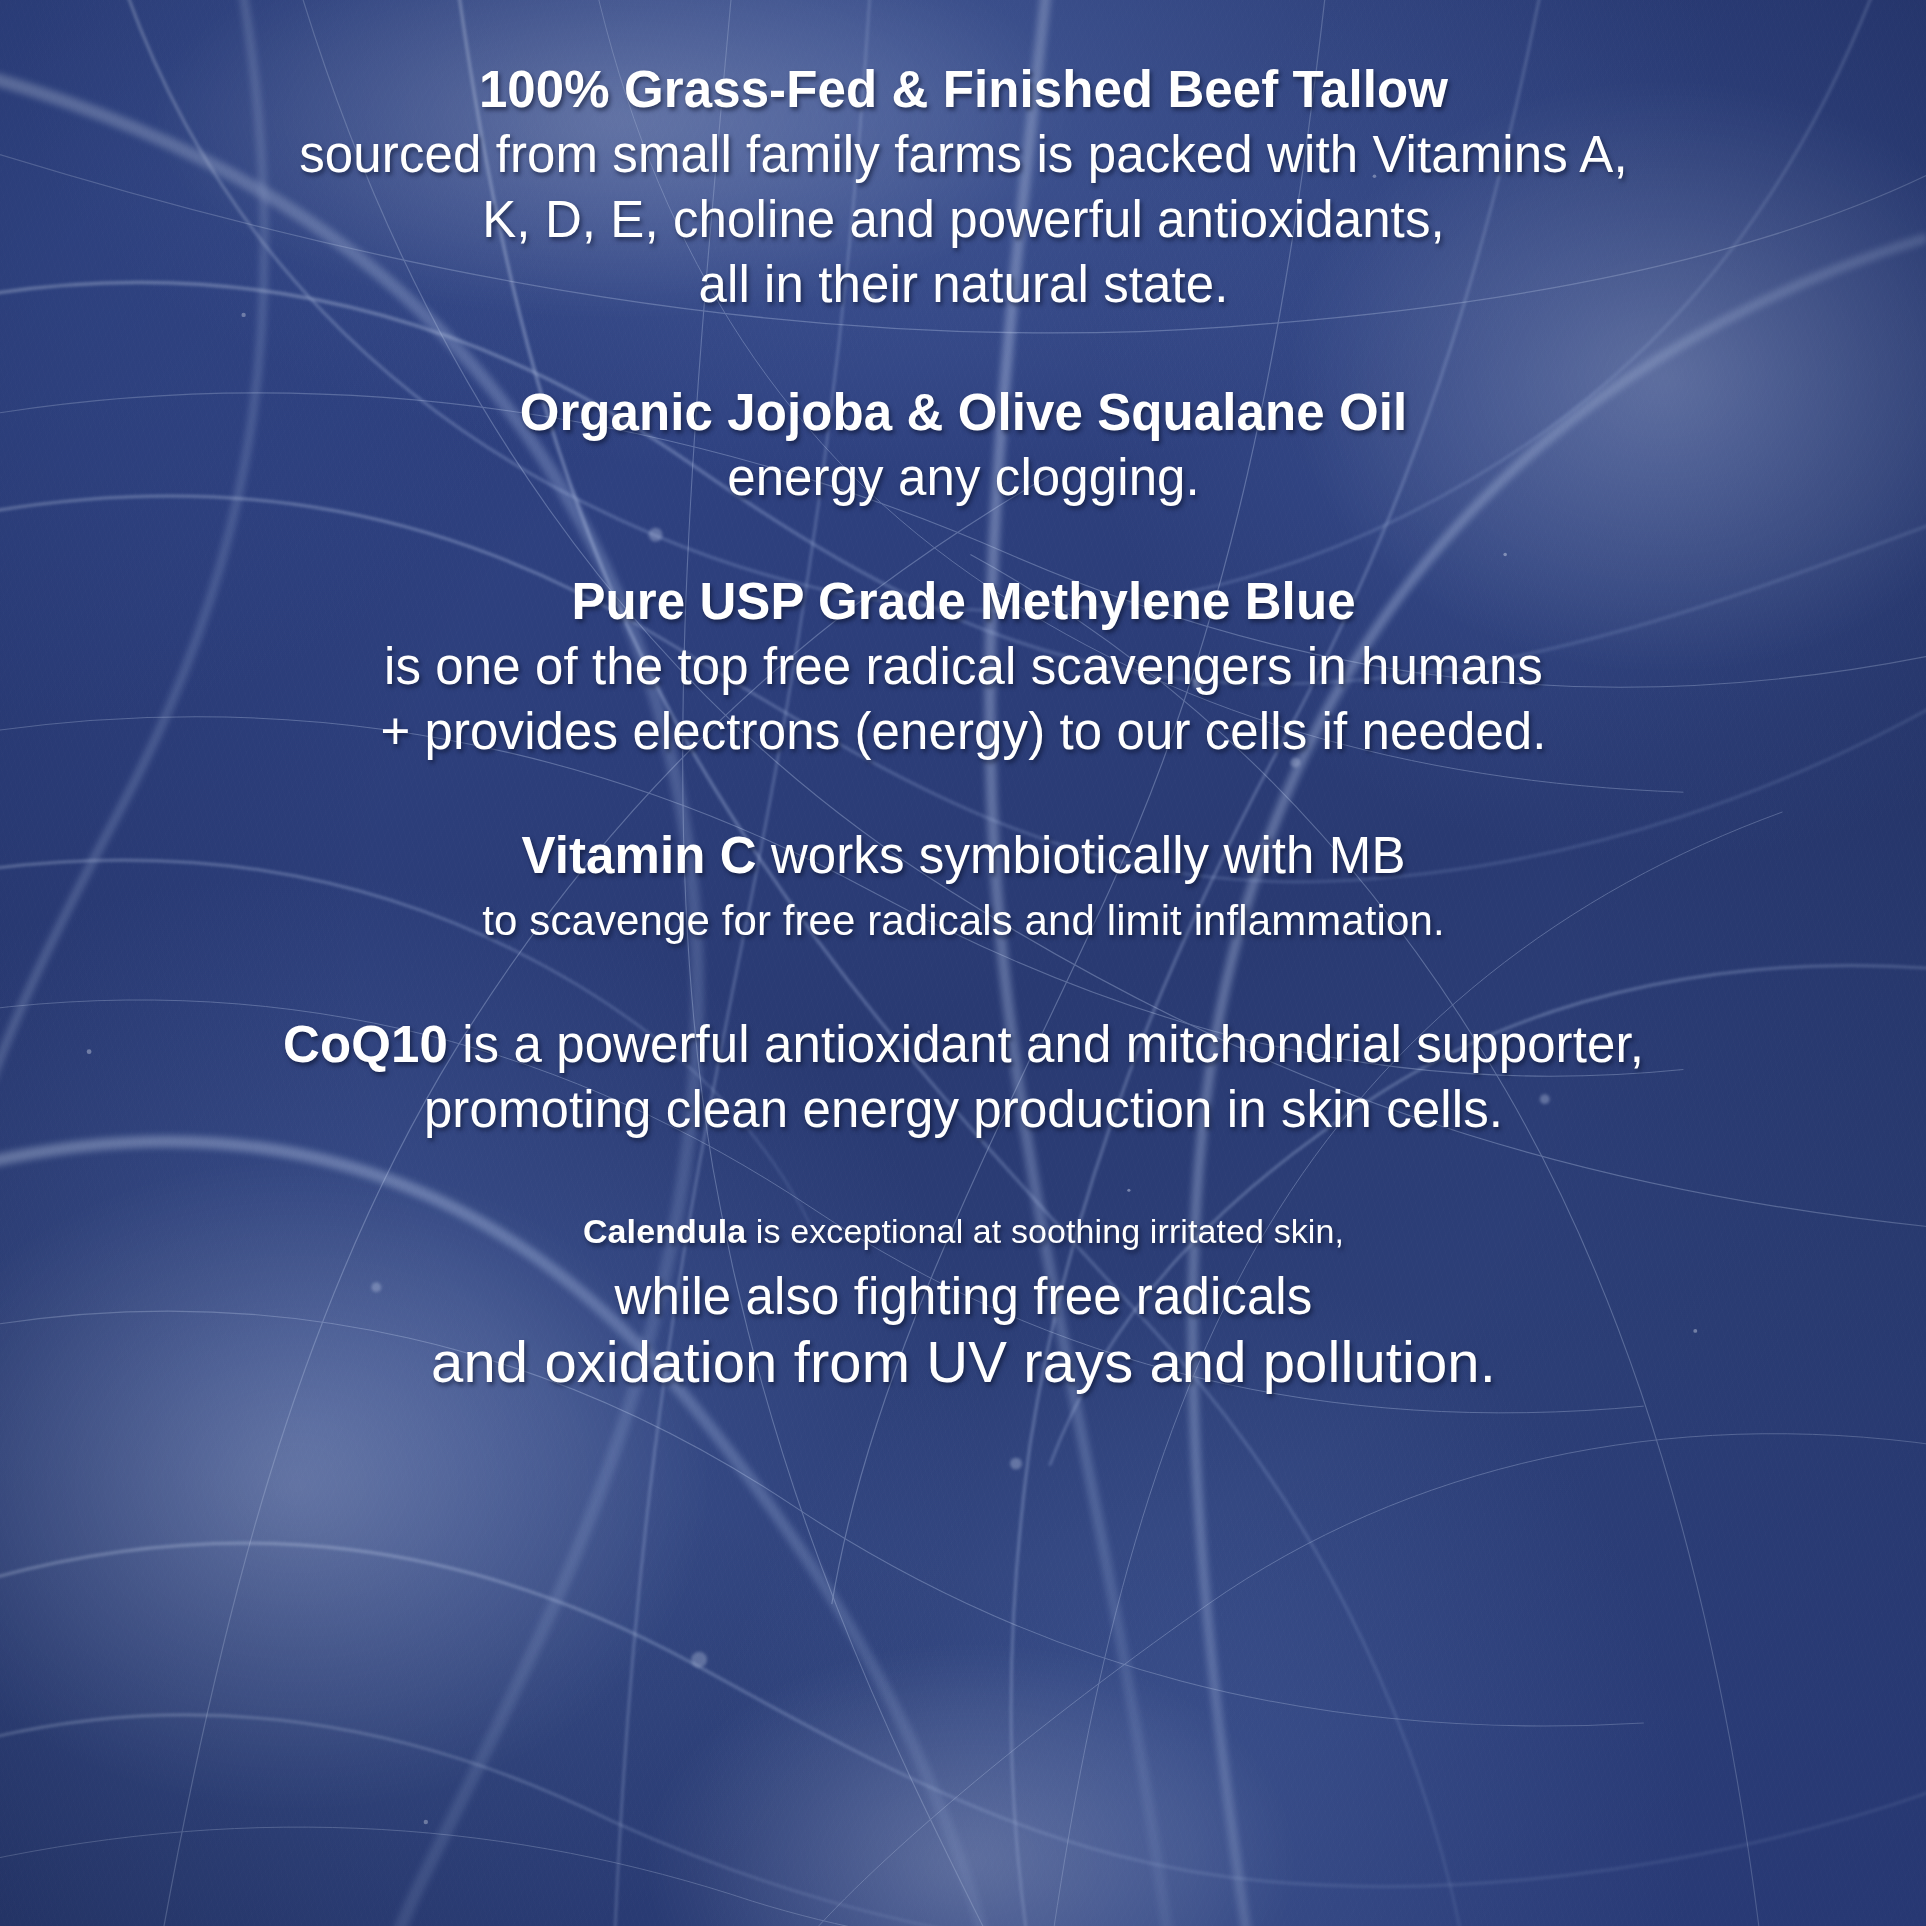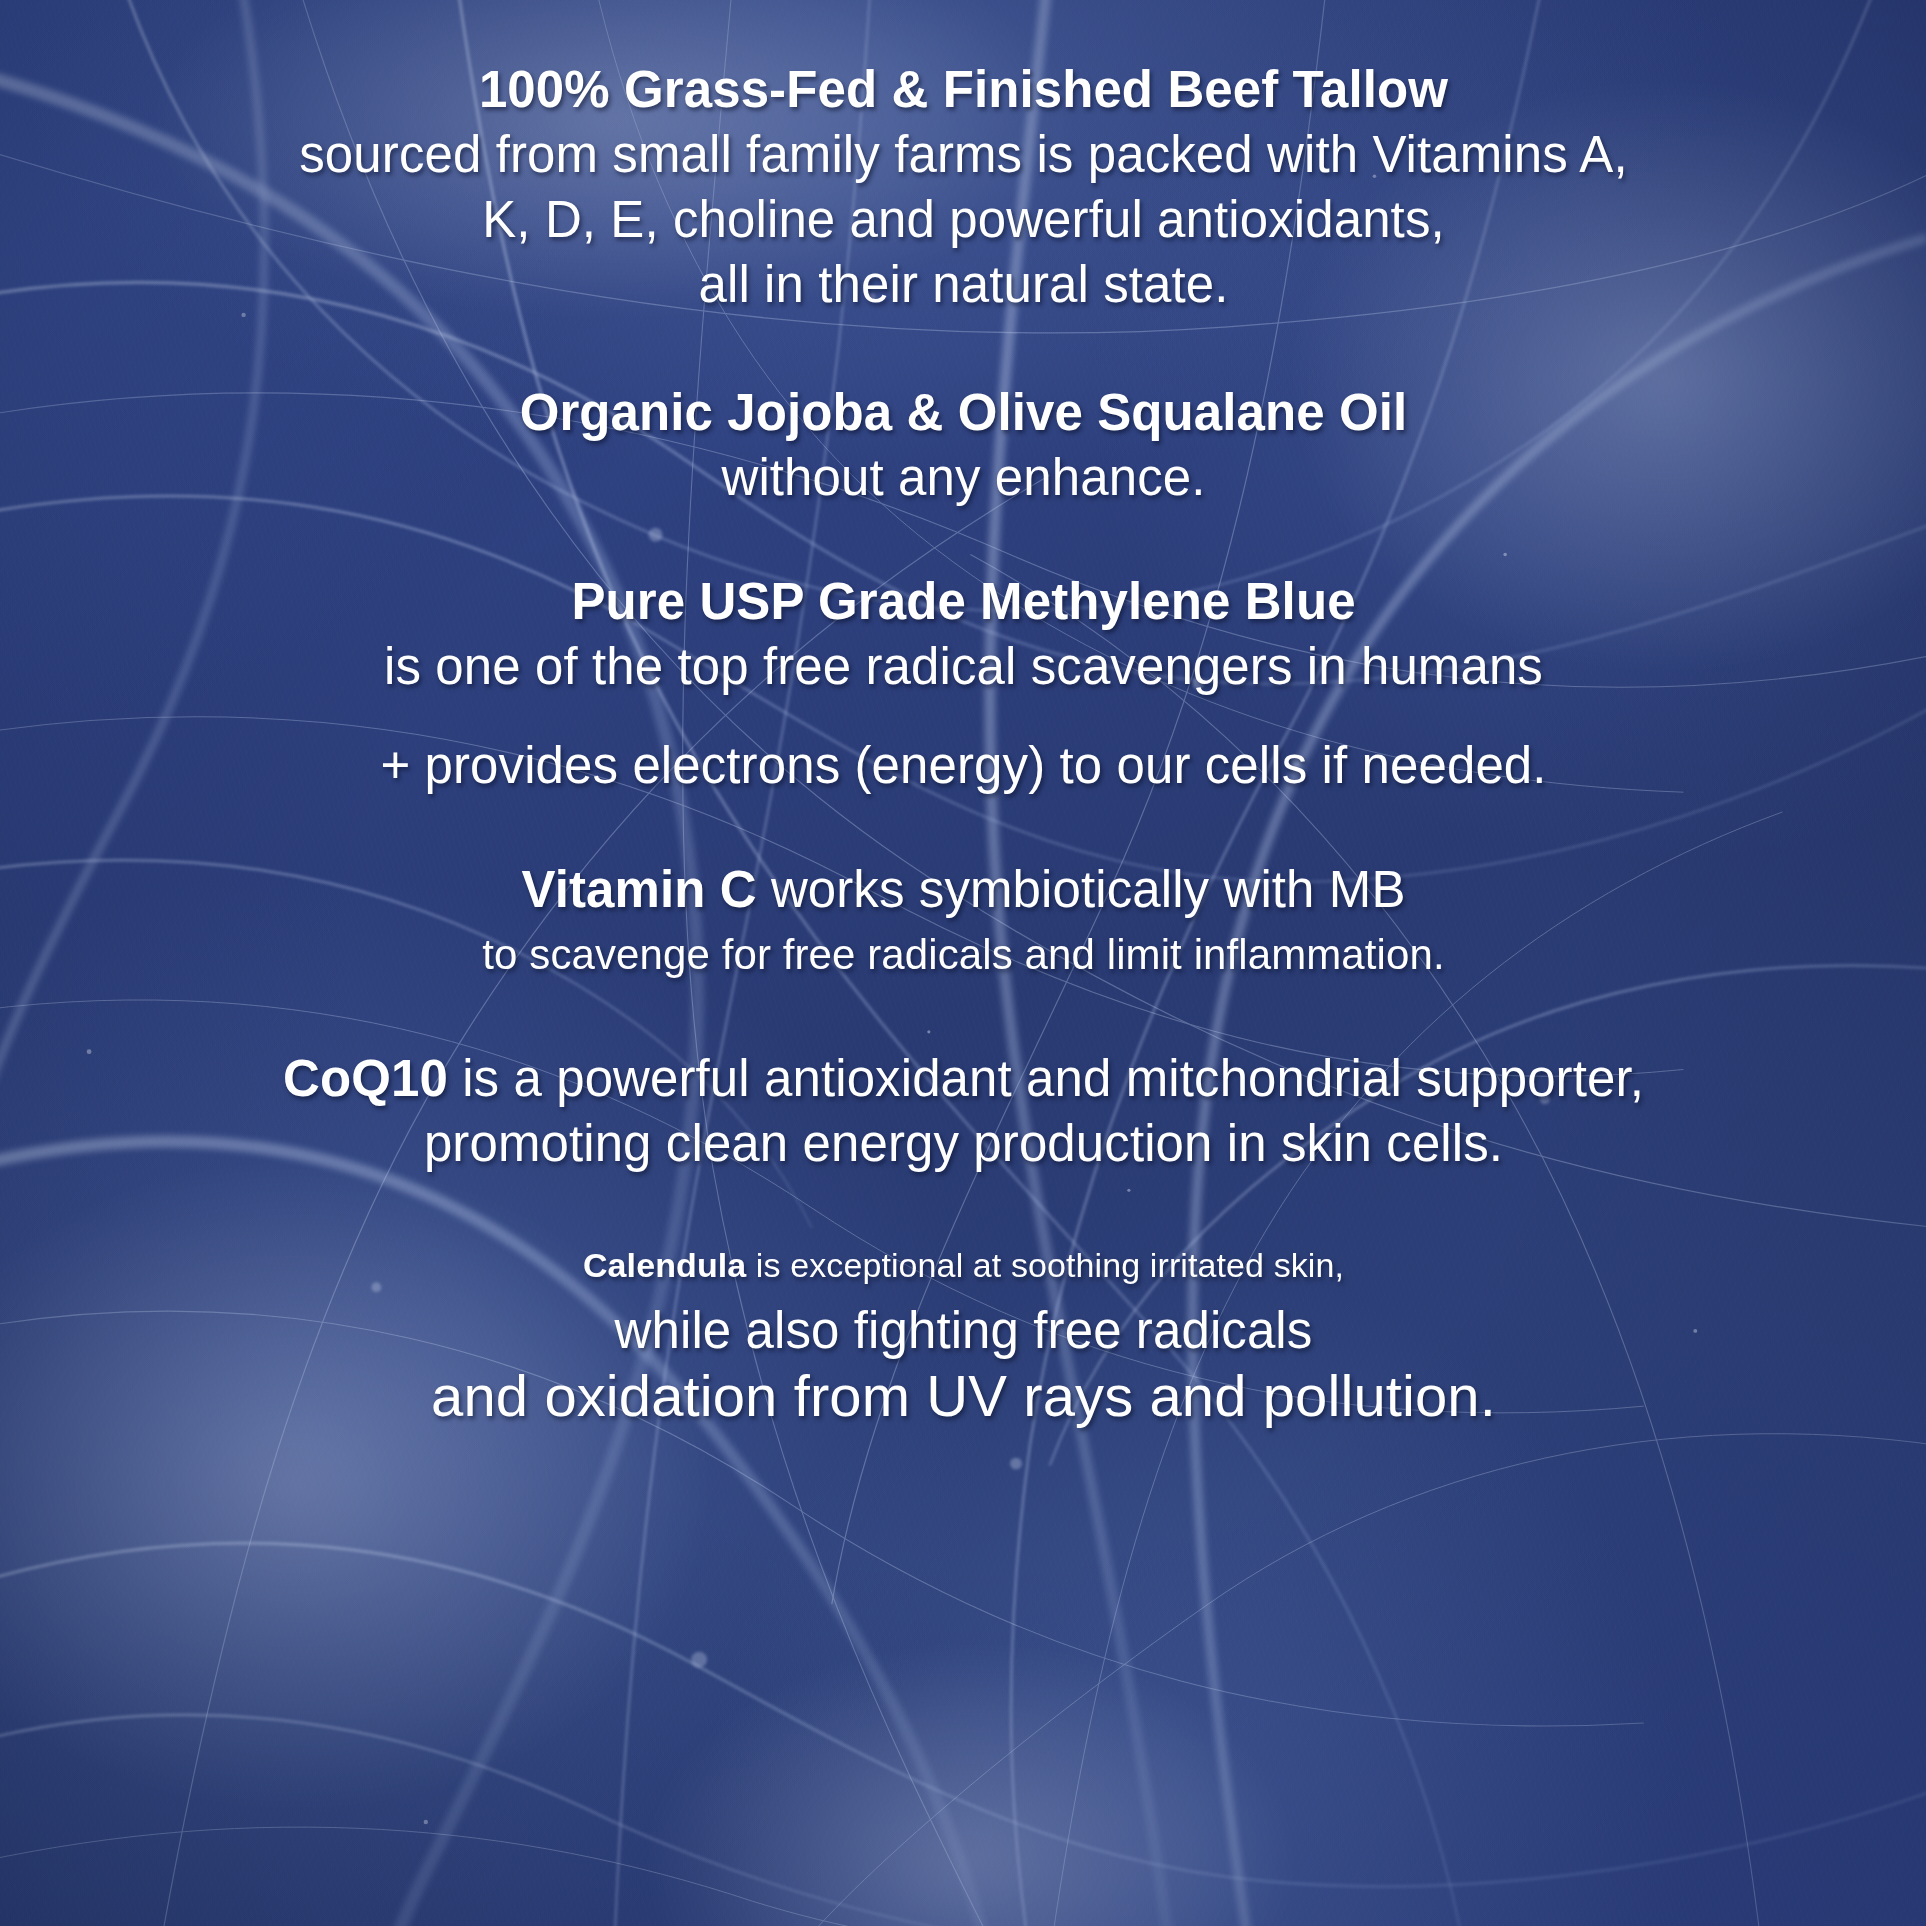--- a/index.html
+++ b/index.html
@@ -196,29 +196,29 @@
       <span class="line" style="font-size: 51px;"><b>100% Grass-Fed &amp; Finished Beef Tallow</b></span>
       <span class="line" style="font-size: 51px;">sourced from small family farms is packed with Vitamins A,</span>
       <span class="line" style="font-size: 51px;">K, D, E, choline and powerful antioxidants,</span>
       <span class="line" style="font-size: 51px;">all in their natural state.</span>
     </div>
 
     <div class="gap-lg"></div>
 
     <div class="para">
       <span class="line" style="font-size: 51px;"><b>Organic Jojoba &amp; Olive Squalane Oil</b></span>
-      <span class="line" style="font-size: 51px;">without any enhance.</span>
+      <span class="line" style="font-size: 51px;">energy any clogging.</span>
     </div>
 
     <div class="gap-md"></div>
 
     <div class="para">
       <span class="line" style="font-size: 51px;"><b>Pure USP Grade Methylene Blue</b></span>
       <span class="line" style="font-size: 51px;">is one of the top free radical scavengers in humans</span>
-      <span class="line" style="font-size: 51px; margin-top: 34px;">+ provides electrons (energy) to our cells if needed.</span>
+      <span class="line" style="font-size: 51px;">+ provides electrons (energy) to our cells if needed.</span>
     </div>
 
     <div class="gap-md"></div>
 
     <div class="para">
       <span class="line" style="font-size: 51px;"><b class="lead">Vitamin C</b><span> works symbiotically with MB</span></span>
       <span class="line" style="font-size: 42px;">to scavenge for free radicals and limit inflammation.</span>
     </div>
 
     <div class="gap-md"></div>

